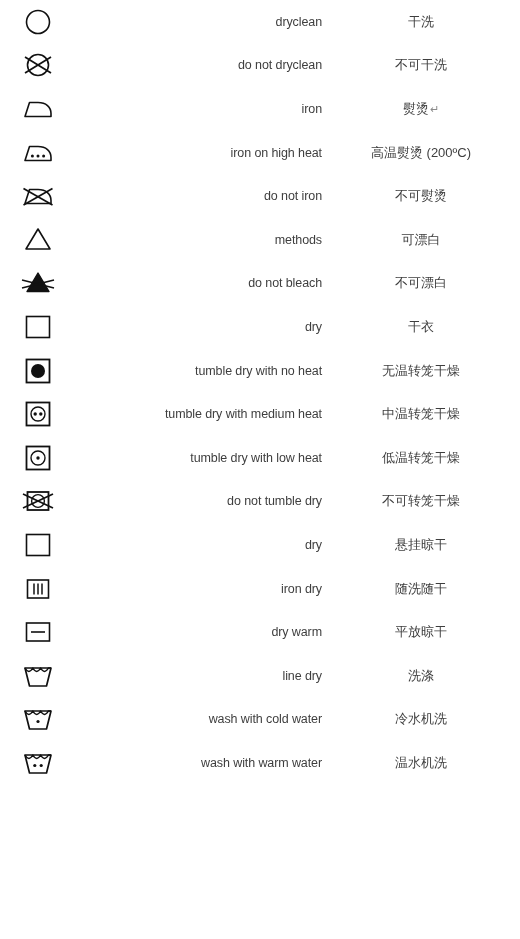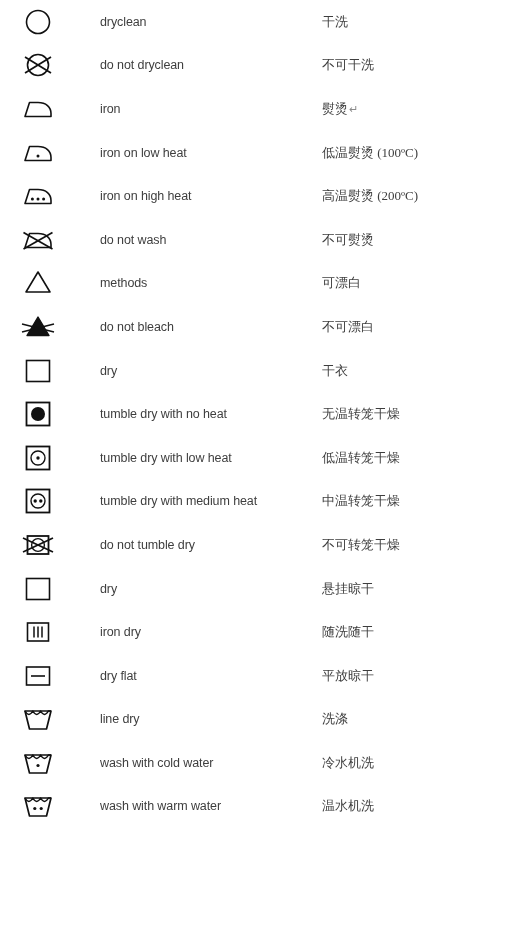--- a/index.html
+++ b/index.html
@@ -29,29 +29,31 @@
     box-sizing: border-box;
   }
   .cell-en {
     width: 222px;
     vertical-align: middle;
     font-size: 12.5px;
     letter-spacing: -0.1px;
     color: #3e3e3e;
     white-space: nowrap;
     padding: 0;
+    text-align: right;
   }
   .cell-zh {
     width: 198px;
     vertical-align: middle;
     font-size: 13px;
     color: #3e3e3e;
     white-space: nowrap;
     padding: 0;
-    font-family: Liberation Serif, serif;
+    font-family: Liberation Sans, sans-serif;
+    text-align: center;
   }
   .sym {
     display: block;
   }
   .pilcrow {
     color: #8a8a8a;
     font-size: 11px;
     padding-left: 1px;
   }
 </style>
@@ -83,42 +85,33 @@
           <svg class="sym" width="40" height="34" viewBox="0 0 40 34">
             <use xlink:href="#g-iron-icon"></use>
           </svg>
         </td>
         <td class="cell-en">iron</td>
         <td class="cell-zh"><span>熨烫</span><span class="pilcrow">↵</span></td>
       </tr>
       <tr class="care-row">
         <td class="cell-symbol">
           <svg class="sym" width="40" height="34" viewBox="0 0 40 34">
-            <use xlink:href="#g-iron-one-dot-icon"></use>
-          </svg>
-        </td>
-        <td class="cell-en">iron on low heat</td>
-        <td class="cell-zh"><span>低温熨烫 (100ºC)</span></td>
-      </tr>
-      <tr class="care-row">
-        <td class="cell-symbol">
-          <svg class="sym" width="40" height="34" viewBox="0 0 40 34">
             <use xlink:href="#g-iron-three-dots-icon"></use>
           </svg>
         </td>
         <td class="cell-en">iron on high heat</td>
         <td class="cell-zh"><span>高温熨烫 (200ºC)</span></td>
       </tr>
       <tr class="care-row">
         <td class="cell-symbol">
           <svg class="sym" width="40" height="34" viewBox="0 0 40 34">
             <use xlink:href="#g-do-not-iron-icon"></use>
           </svg>
         </td>
-        <td class="cell-en">do not wash</td>
+        <td class="cell-en">do not iron</td>
         <td class="cell-zh"><span>不可熨烫</span></td>
       </tr>
       <tr class="care-row">
         <td class="cell-symbol">
           <svg class="sym" width="40" height="34" viewBox="0 0 40 34">
             <use xlink:href="#g-bleach-triangle-icon"></use>
           </svg>
         </td>
         <td class="cell-en">methods</td>
         <td class="cell-zh"><span>可漂白</span></td>
@@ -146,38 +139,38 @@
           <svg class="sym" width="40" height="34" viewBox="0 0 40 34">
             <use xlink:href="#g-tumble-dry-no-heat-icon"></use>
           </svg>
         </td>
         <td class="cell-en">tumble dry with no heat</td>
         <td class="cell-zh"><span>无温转笼干燥</span></td>
       </tr>
       <tr class="care-row">
         <td class="cell-symbol">
           <svg class="sym" width="40" height="34" viewBox="0 0 40 34">
+            <use xlink:href="#g-tumble-dry-medium-heat-icon"></use>
+          </svg>
+        </td>
+        <td class="cell-en">tumble dry with medium heat</td>
+        <td class="cell-zh"><span>中温转笼干燥</span></td>
+      </tr>
+      <tr class="care-row">
+        <td class="cell-symbol">
+          <svg class="sym" width="40" height="34" viewBox="0 0 40 34">
             <use xlink:href="#g-tumble-dry-low-heat-icon"></use>
           </svg>
         </td>
         <td class="cell-en">tumble dry with low heat</td>
         <td class="cell-zh"><span>低温转笼干燥</span></td>
       </tr>
       <tr class="care-row">
         <td class="cell-symbol">
           <svg class="sym" width="40" height="34" viewBox="0 0 40 34">
-            <use xlink:href="#g-tumble-dry-medium-heat-icon"></use>
-          </svg>
-        </td>
-        <td class="cell-en">tumble dry with medium heat</td>
-        <td class="cell-zh"><span>中温转笼干燥</span></td>
-      </tr>
-      <tr class="care-row">
-        <td class="cell-symbol">
-          <svg class="sym" width="40" height="34" viewBox="0 0 40 34">
             <use xlink:href="#g-do-not-tumble-dry-icon"></use>
           </svg>
         </td>
         <td class="cell-en">do not tumble dry</td>
         <td class="cell-zh"><span>不可转笼干燥</span></td>
       </tr>
       <tr class="care-row">
         <td class="cell-symbol">
           <svg class="sym" width="40" height="34" viewBox="0 0 40 34">
             <use xlink:href="#g-dry-square-icon"></use>
@@ -194,21 +187,21 @@
         </td>
         <td class="cell-en">iron dry</td>
         <td class="cell-zh"><span>随洗随干</span></td>
       </tr>
       <tr class="care-row">
         <td class="cell-symbol">
           <svg class="sym" width="40" height="34" viewBox="0 0 40 34">
             <use xlink:href="#g-dry-flat-icon"></use>
           </svg>
         </td>
-        <td class="cell-en">dry flat</td>
+        <td class="cell-en">dry warm</td>
         <td class="cell-zh"><span>平放晾干</span></td>
       </tr>
       <tr class="care-row">
         <td class="cell-symbol">
           <svg class="sym" width="40" height="34" viewBox="0 0 40 34">
             <use xlink:href="#g-line-dry-basin-icon"></use>
           </svg>
         </td>
         <td class="cell-en">line dry</td>
         <td class="cell-zh"><span>洗涤</span></td>

